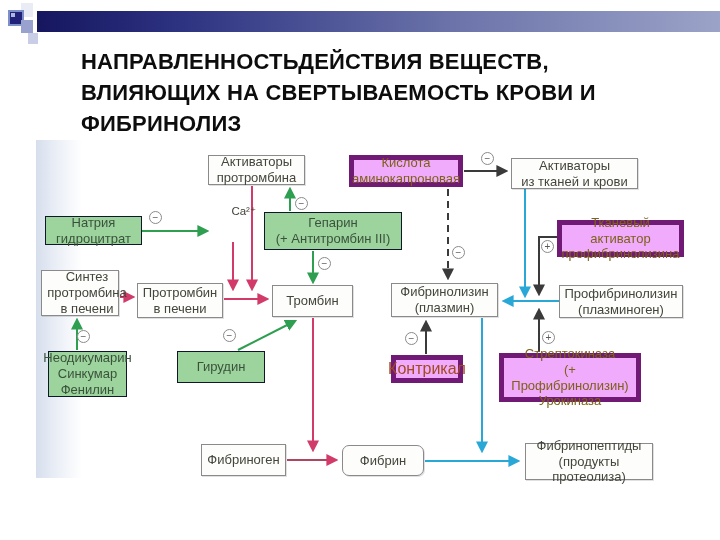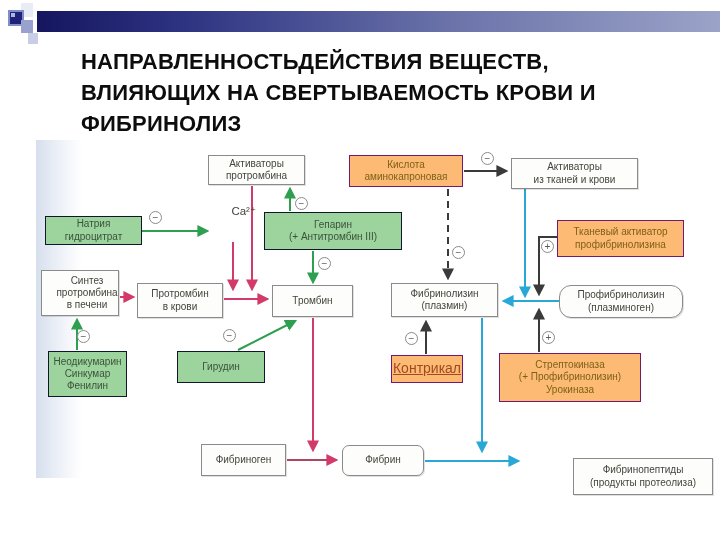--- a/index.html
+++ b/index.html
@@ -20,25 +20,25 @@
   .title{left:42px;top:46px;width:640px;font-size:22px;font-weight:bold;color:#0d0d0d;
          line-height:1.42;white-space:pre-line;letter-spacing:0.2px;margin-left:39px;}
 
   
   .page-strip{left:36px;top:140px;width:46px;height:338px;
       background:linear-gradient(to right,#ccd6e8 0%,#e3e9f3 40%,rgba(255,255,255,0) 100%);opacity:.8;}
 
   
   .node{position:absolute;display:flex;align-items:center;justify-content:center;
         text-align:center;white-space:pre-line;box-sizing:border-box;
-        font-size:10px;line-height:1.22;padding:1px 2px;}
+        font-size:13px;line-height:1.22;padding:1px 2px;}
   .white{background:#fdfdfb;border:1px solid #8a8a8a;color:#45453d;box-shadow:1px 1px 0 rgba(0,0,0,.12);}
   .green{background:#9dd49d;border:1px solid #0f172a;color:#3a523c;}
-  .yellow{background:#fdba74;border:1px solid #701a75;color:#7d6118;}
-  .contrical-text{color:#a14a22;font-size:14px;text-decoration:underline;}
+  .yellow{background:#f0abfc;border:5px solid #701a75;color:#7d6118;}
+  .contrical-text{color:#a14a22;font-size:16px;}
   .calcium{left:216px;top:204px;width:40px;font-size:11.5px;color:#3f3f38;text-align:right;}
 
   
   .sign{position:absolute;width:13px;height:13px;border:1px solid #8a8a8a;border-radius:50%;
         background:rgba(255,255,255,.92);color:#5a5a5a;font-size:10px;line-height:12px;
         text-align:center;box-sizing:border-box;}
 
   svg.wires{position:absolute;left:0;top:0;}
 </style>
 </head>
@@ -107,37 +107,37 @@
 <div class="node green" style="left:45px;top:216px;width:97px;height:29px;">Натрия
 гидроцитрат</div>
 <div class="node green" style="left:264px;top:212px;width:138px;height:38px;">Гепарин
 (+ Антитромбин III)</div>
 <div class="node yellow" style="left:557px;top:220px;width:127px;height:37px;">Тканевый активатор
 профибринолизина</div>
 <div class="node white" style="left:41px;top:270px;width:78px;height:46px;padding-left:16px;">Синтез
 протромбина
 в печени</div>
 <div class="node white" style="left:137px;top:283px;width:86px;height:35px;">Протромбин
-в крови</div>
+в печени</div>
 <div class="node white" style="left:272px;top:285px;width:81px;height:32px;">Тромбин</div>
 <div class="node white" style="left:391px;top:283px;width:107px;height:34px;">Фибринолизин
 (плазмин)</div>
-<div class="node white" style="left:559px;top:285px;width:124px;height:33px;border-radius:12px;">Профибринолизин
+<div class="node white" style="left:559px;top:285px;width:124px;height:33px;">Профибринолизин
 (плазминоген)</div>
 <div class="node green" style="left:40px;top:351px;width:79px;height:46px;margin-left:8px;">Неодикумарин
 Синкумар
 Фенилин</div>
 <div class="node green" style="left:177px;top:351px;width:88px;height:32px;">Гирудин</div>
 <div class="node yellow contrical-text" style="left:391px;top:355px;width:72px;height:28px;">Контрикал</div>
 <div class="node yellow" style="left:499px;top:353px;width:142px;height:49px;">Стрептокиназа
 (+ Профибринолизин)
 Урокиназа</div>
 <div class="node white" style="left:201px;top:444px;width:85px;height:32px;">Фибриноген</div>
 <div class="node white" style="left:342px;top:445px;width:82px;height:31px;border-radius:7px;">Фибрин</div>
-<div class="node white" style="left:525px;top:458px;width:140px;height:37px;margin-left:48px;">Фибринопептиды
+<div class="node white" style="left:525px;top:443px;width:128px;height:37px;">Фибринопептиды
 (продукты протеолиза)</div>
 
 <div class="abs calcium">Ca²⁺</div>
 
 <span class="sign" style="left:149px;top:211px;">−</span>
 <span class="sign" style="left:77px;top:330px;">−</span>
 <span class="sign" style="left:223px;top:329px;">−</span>
 <span class="sign" style="left:295px;top:197px;">−</span>
 <span class="sign" style="left:318px;top:257px;">−</span>
 <span class="sign" style="left:481px;top:152px;">−</span>

